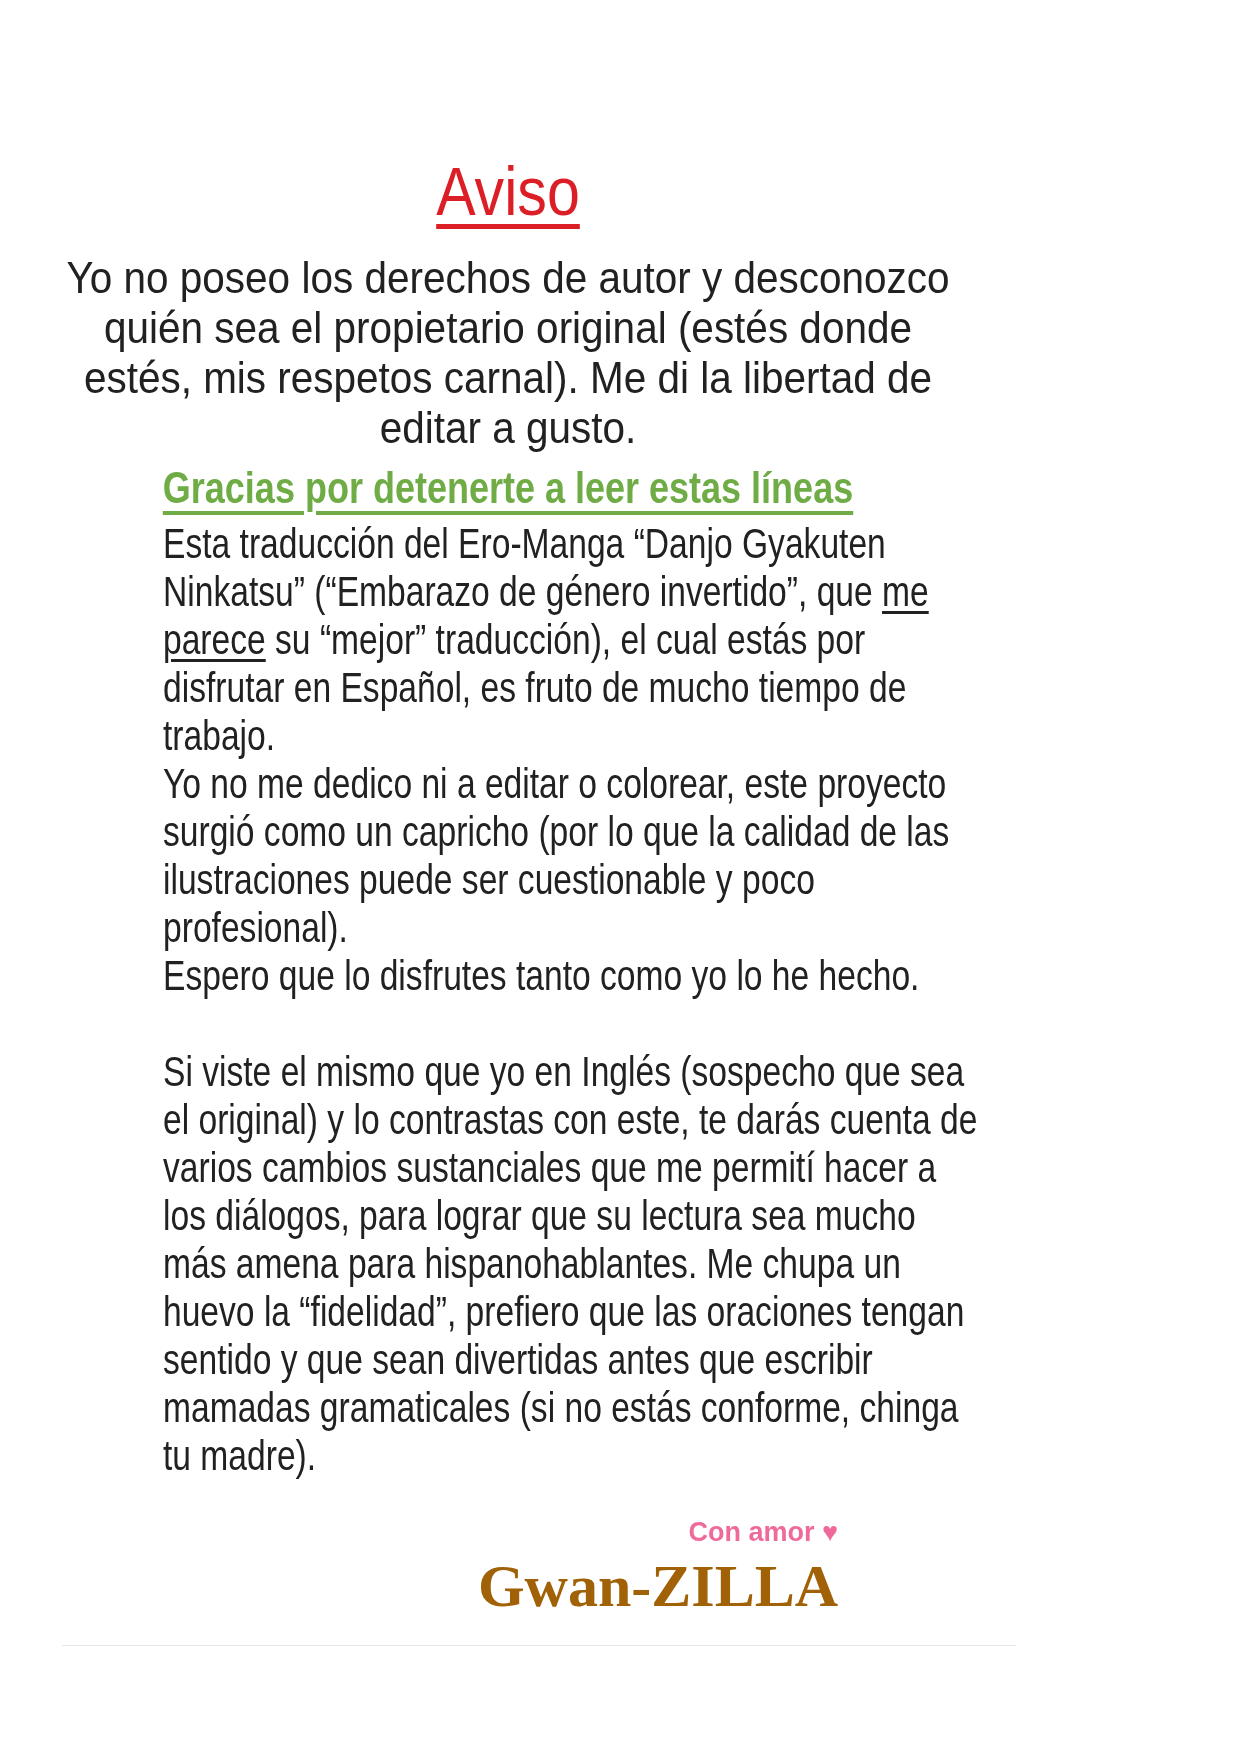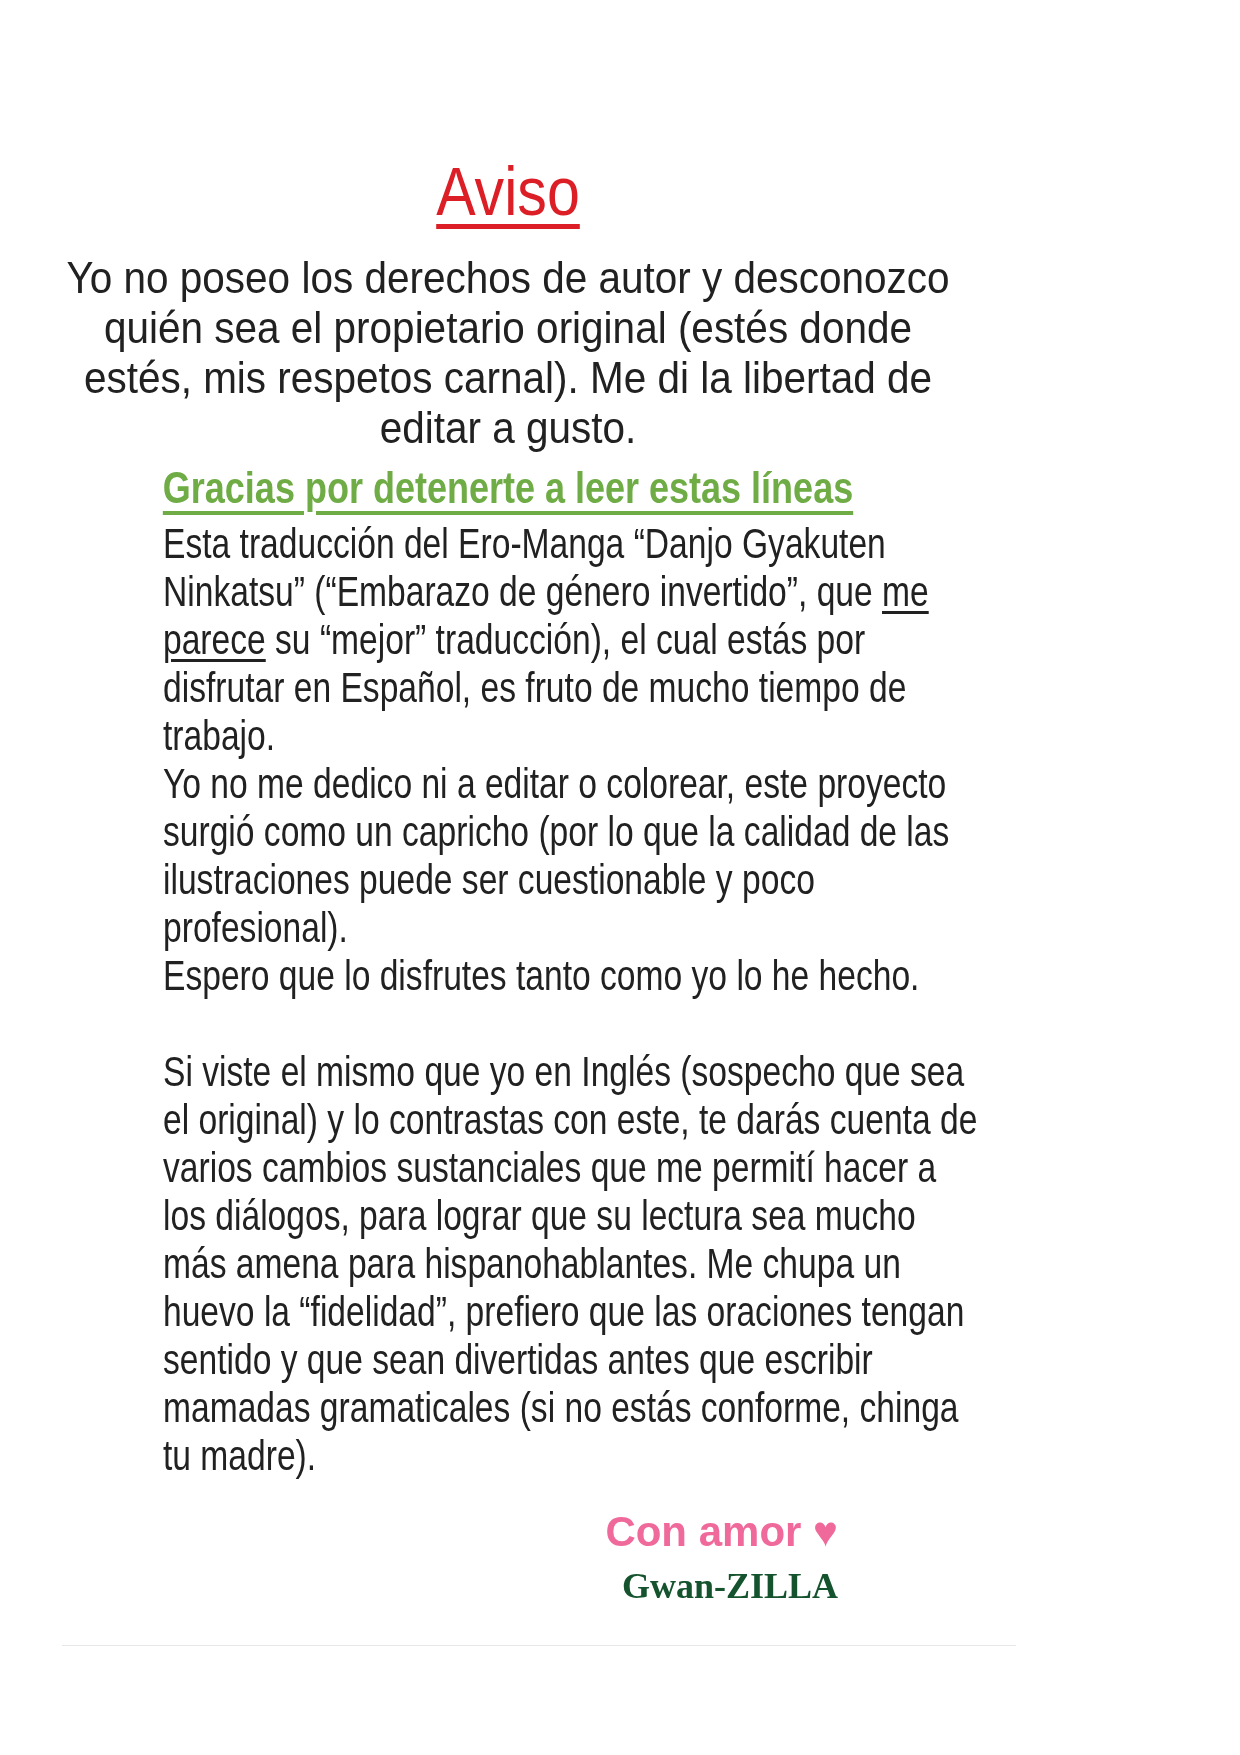--- a/index.html
+++ b/index.html
@@ -77,31 +77,31 @@
     text-decoration-thickness: 3px;
     text-underline-offset: 5px;
   }
   .signature {
     position: absolute;
     top: 1506px;
     right: 178px;
     text-align: right;
   }
   .sig-line1 {
-    font-size: 42px;
+    font-size: 27px;
     line-height: 52px;
     font-weight: 700;
     color: #F0699B;
   }
   .sig-line2 {
     font-family: "Liberation Serif", "DejaVu Serif", serif;
-    font-size: 36px;
+    font-size: 60px;
     line-height: 56px;
     font-weight: 700;
-    color: #14532d;
+    color: #a16207;
   }
   .page-divider {
     position: absolute;
     top: 1645px;
     left: 62px;
     width: 1138px;
     height: 1px;
     background: #e7e7e7;
   }
 </style>

